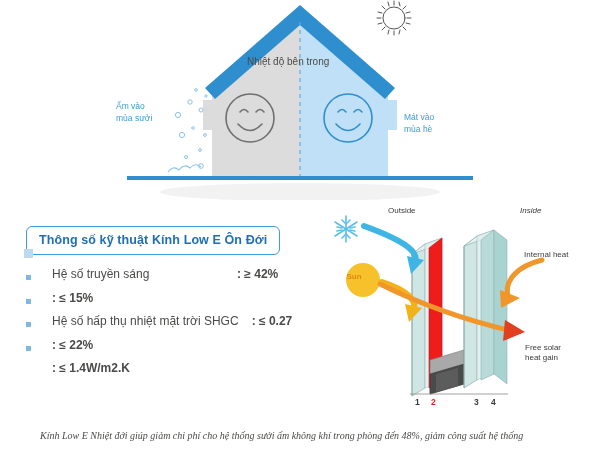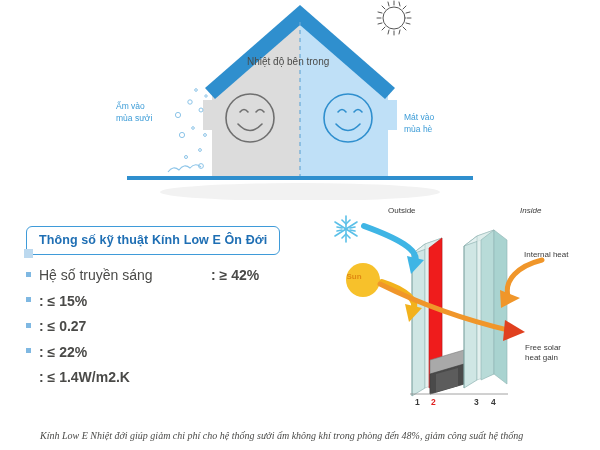--- a/index.html
+++ b/index.html
@@ -66,24 +66,25 @@
     color: #1f6fb4;
     white-space: nowrap;
     letter-spacing: .1px;
   }
 
   #spec-list {
     margin-top: 12px;
   }
   .spec-row {
     display: flex;
-    align-items: center;
+    align-items: flex-end;
     margin-bottom: 9.5px;
-    font-size: 14px;
+    font-size: 12px;
     color: #4a4a48;
+    gap: 13px;
   }
   .spec-bullet {
     width: 5px; height: 5px;
     background: #7fb8e2;
     flex: 0 0 5px;
     margin-right: 8px;
     position: relative;
     top: -1px;
   }
   .spec-bullet.hidden { background: transparent; }
@@ -251,20 +252,21 @@
       <span class="spec-bullet"></span>
       <span class="spec-label">Hệ số truyền sáng</span>
       <span class="spec-value">: ≥ 42%</span>
     </div>
     <div class="spec-row">
       <span class="spec-bullet"></span>
       <span class="spec-value">: ≤ 15%</span>
     </div>
     <div class="spec-row">
       <span class="spec-bullet"></span>
+      <span class="spec-label">Hệ số hấp thụ nhiệt mặt trời SHGC</span>
       <span class="spec-value">: ≤ 0.27</span>
     </div>
     <div class="spec-row">
       <span class="spec-bullet"></span>
       <span class="spec-value">: ≤ 22%</span>
     </div>
     <div class="spec-row">
       <span class="spec-bullet hidden"></span>
       <span class="spec-value">: ≤ 1.4W/m2.K</span>
     </div>

